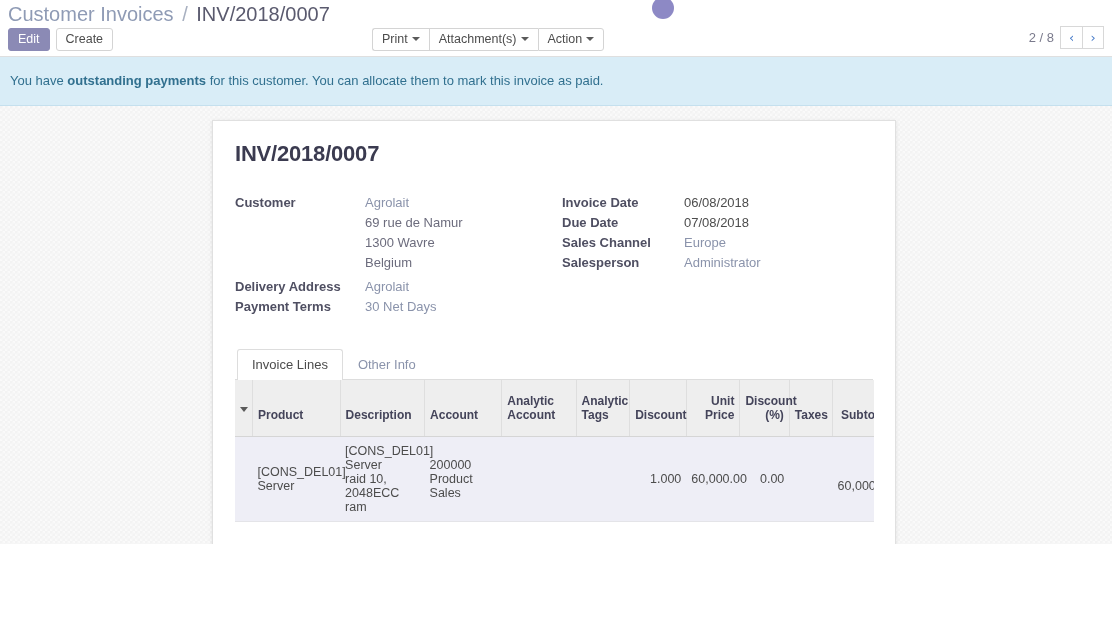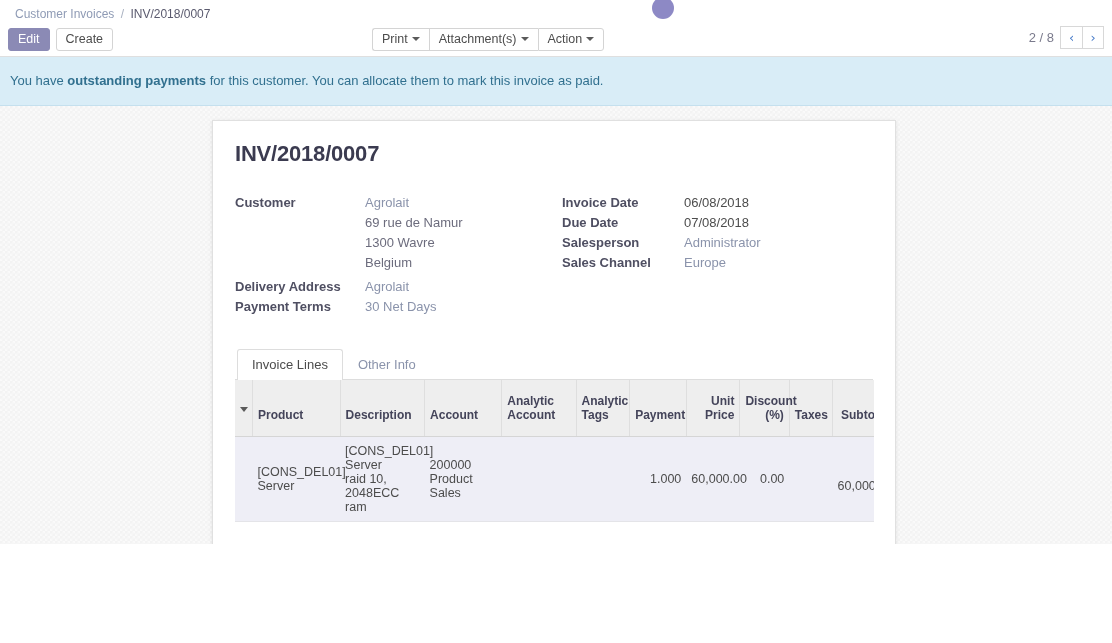--- a/index.html
+++ b/index.html
@@ -15,22 +15,22 @@
   }
 
   
   .control-panel {
     background: #ffffff;
     border-bottom: 1px solid #dfdfdf;
     padding: 0;
     position: relative;
   }
   .breadcrumb-row {
-    padding: 4px 8px 2px 15px;
-    font-size: 12px;
+    padding: 4px 8px 2px 8px;
+    font-size: 20px;
     line-height: 20px;
     white-space: nowrap;
   }
   .bc-link {
     color: #8f9bb5;
     cursor: pointer;
   }
   .bc-sep { color: #a8b0c0; padding: 0 3px; }
   .bc-current { color: #5a5a6e; }
 
@@ -389,26 +389,26 @@
       <div class="group right">
         <div class="fld">
           <div class="fld-label">Invoice Date</div>
           <div class="fld-val">06/08/2018</div>
         </div>
         <div class="fld">
           <div class="fld-label">Due Date</div>
           <div class="fld-val">07/08/2018</div>
         </div>
         <div class="fld">
+          <div class="fld-label">Sales Channel</div>
+          <div class="fld-val link">Europe</div>
+        </div>
+        <div class="fld">
           <div class="fld-label">Salesperson</div>
           <div class="fld-val link">Administrator</div>
-        </div>
-        <div class="fld">
-          <div class="fld-label">Sales Channel</div>
-          <div class="fld-val link">Europe</div>
         </div>
       </div>
 
     </div>
 
     <div class="notebook-tabs">
       <div class="tab active">Invoice Lines</div>
       <div class="tab">Other Info</div>
     </div>
 
@@ -428,21 +428,21 @@
             <col style="width:60px">
         </colgroup>
         <thead>
           <tr>
             <th class="handle"><span class="th-caret"></span></th>
             <th>Product</th>
             <th>Description</th>
             <th>Account</th>
             <th>Analytic Account</th>
             <th>Analytic Tags</th>
-            <th class="num">Payment</th>
+            <th class="num">Discount</th>
             <th class="num">Unit Price</th>
             <th class="num">Discount (%)</th>
             <th>Taxes</th>
             <th class="num">Subtotal</th>
           </tr>
         </thead>
         <tbody>
           <tr class="data-row">
             <td></td>
             <td>

